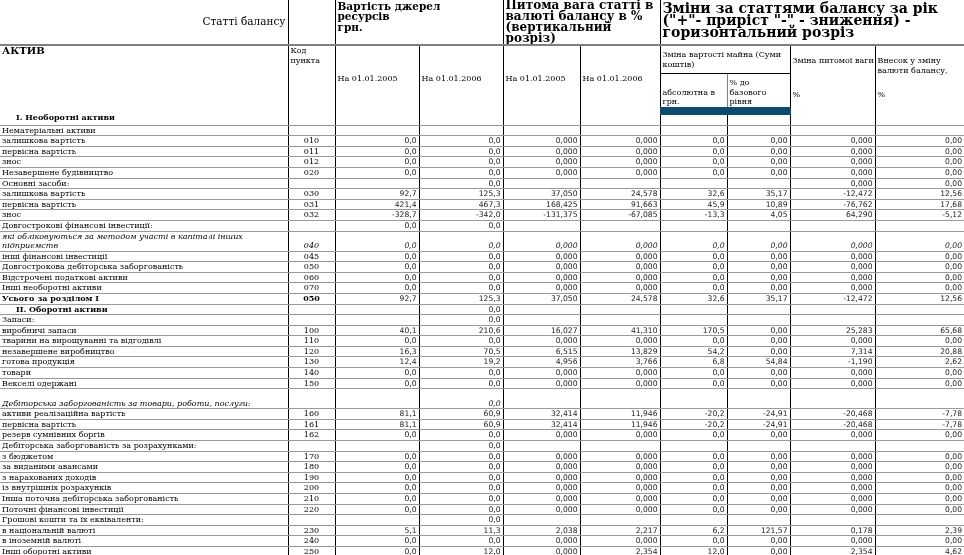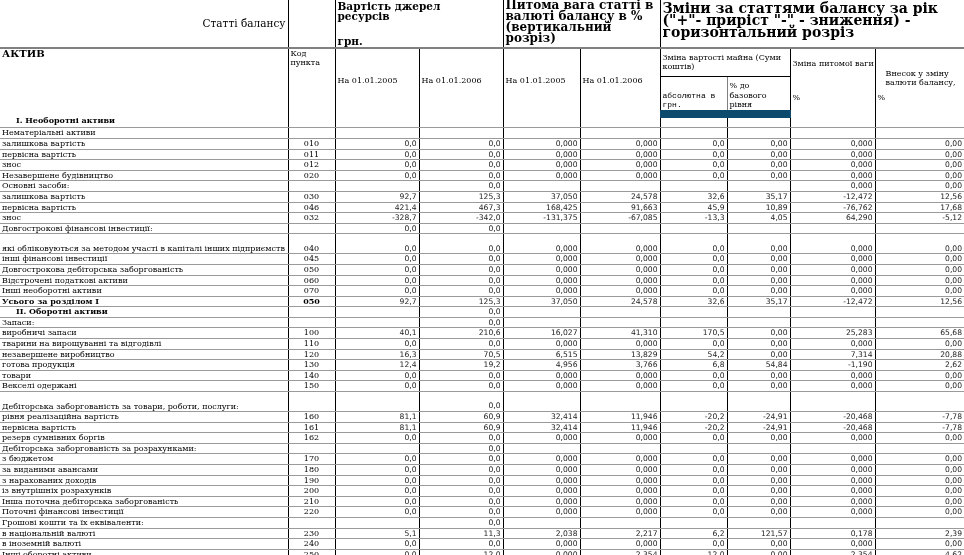--- a/index.html
+++ b/index.html
@@ -16,21 +16,21 @@
   .bl { border-left:1px solid #000; }
   .blg { border-left:1px solid #808080; }
   tr.data td { border-bottom:1px solid #9a9a9a; }
   tr.hdr2last th { border-bottom:8px solid #0c4a6e; }
   td.code { text-align:center; }
   td.num { text-align:right; font-family:"DejaVu Sans","Liberation Sans",sans-serif; font-size:7.6px; color:#222; }
   td.lbl { text-align:left; }
   td.indent { padding-left:14px; }
   tr.section td.lbl { text-align:left; font-weight:bold;padding-left:16px; }
   tr.total td.lbl, tr.total td.code { font-weight:bold; }
-  tr.tall td { height:19px; vertical-align:bottom; }
+  tr.tall td { height:19px; vertical-align:bottom;font-style:italic; }
   tr.tall td.lbl { white-space:normal; line-height:9.5px; }
 </style>
 </head>
 <body>
 
 <table class="bal">
   <colgroup>
     <col style="width:288px">
       <col style="width:47px">
       <col style="width:84px">
@@ -41,44 +41,44 @@
       <col style="width:63px">
     <col style="width:85px">
       <col style="width:89px">
   </colgroup>
   <thead>
     <tr class="hdr1">
       <th class="title">Статті балансу</th>
       <th class="bl"></th>
       <th class="bl" colspan="2" style="white-space:normal;padding-top:2px;">
         <div style="width:120px">Вартість джерел ресурсів</div>
-        <div style="margin-top:16px">грн.</div>
+        <div style="margin-top:2px">грн.</div>
       </th>
       <th class="bl" colspan="2" style="white-space:normal;font-size:12px;line-height:11px;">Питома вага статті в валюті балансу в % (вертикальний розріз)</th>
       <th class="bl" colspan="4" style="white-space:normal;font-size:14px;line-height:12px;padding-top:2px;">Зміни за статтями балансу за рік ("+"- приріст "-" - зниження) - горизонтальний розріз</th>
     </tr>
     <tr class="hdr2">
       <th rowspan="2" class="aktiv">АКТИВ</th>
       <th rowspan="2" class="bl" style="white-space:normal">Код пункта</th>
       <th rowspan="2" class="bl mid">На 01.01.2005</th>
       <th rowspan="2" class="bl mid">На 01.01.2006</th>
       <th rowspan="2" class="bl mid">На 01.01.2005</th>
       <th rowspan="2" class="bl mid">На 01.01.2006</th>
       <th colspan="2" class="bl" style="text-align:left;white-space:normal;height:27px;vertical-align:middle;border-bottom:1px solid #000;">Зміна вартості майна (Суми коштів)</th>
       <th rowspan="2" class="bl" style="height:60px;">
         <div style="height:44px;padding-top:10px;box-sizing:border-box;">Зміна питомої ваги в</div>
         <div>%</div>
       </th>
       <th rowspan="2" class="bl">
-        <div style="height:44px;padding-top:20px;box-sizing:border-box;white-space:normal;margin-left:8px;">Внесок у зміну валюти балансу,</div>
+        <div style="height:44px;padding-top:10px;box-sizing:border-box;white-space:normal;">Внесок у зміну валюти балансу,</div>
         <div>%</div>
       </th>
     </tr>
     <tr class="hdr2 hdr2last">
-      <th class="bl bot" style="white-space:normal;height:33px;font-family:Liberation Mono, monospace;">абсолютна в грн.</th>
+      <th class="bl bot" style="white-space:normal;height:33px;">абсолютна в грн.</th>
       <th class="blg bot" style="white-space:normal;">% до базового рівня</th>
     </tr>
   </thead>
   <tbody id="rows">
       <tr class="data section">
     <td class="lbl">I. Необоротні активи</td>
     <td class="code bl"></td>
     <td class="num bl"></td>
     <td class="num bl"></td>
     <td class="num bl"></td>
@@ -167,21 +167,21 @@
     <td class="num bl">125,3</td>
     <td class="num bl">37,050</td>
     <td class="num bl">24,578</td>
     <td class="num bl">32,6</td>
     <td class="num bl">35,17</td>
     <td class="num bl">-12,472</td>
     <td class="num bl">12,56</td>
   </tr>
       <tr class="data sub">
     <td class="lbl indent">первісна вартість</td>
-    <td class="code bl">046</td>
+    <td class="code bl">031</td>
     <td class="num bl">421,4</td>
     <td class="num bl">467,3</td>
     <td class="num bl">168,425</td>
     <td class="num bl">91,663</td>
     <td class="num bl">45,9</td>
     <td class="num bl">10,89</td>
     <td class="num bl">-76,762</td>
     <td class="num bl">17,68</td>
   </tr>
       <tr class="data sub">
@@ -382,21 +382,21 @@
     <td class="num bl"></td>
     <td class="num bl">0,0</td>
     <td class="num bl"></td>
     <td class="num bl"></td>
     <td class="num bl"></td>
     <td class="num bl"></td>
     <td class="num bl"></td>
     <td class="num bl"></td>
   </tr>
       <tr class="data sub">
-    <td class="lbl indent">рівня реалізаційна вартість</td>
+    <td class="lbl indent">активи реалізаційна вартість</td>
     <td class="code bl">160</td>
     <td class="num bl">81,1</td>
     <td class="num bl">60,9</td>
     <td class="num bl">32,414</td>
     <td class="num bl">11,946</td>
     <td class="num bl">-20,2</td>
     <td class="num bl">-24,91</td>
     <td class="num bl">-20,468</td>
     <td class="num bl">-7,78</td>
   </tr>

